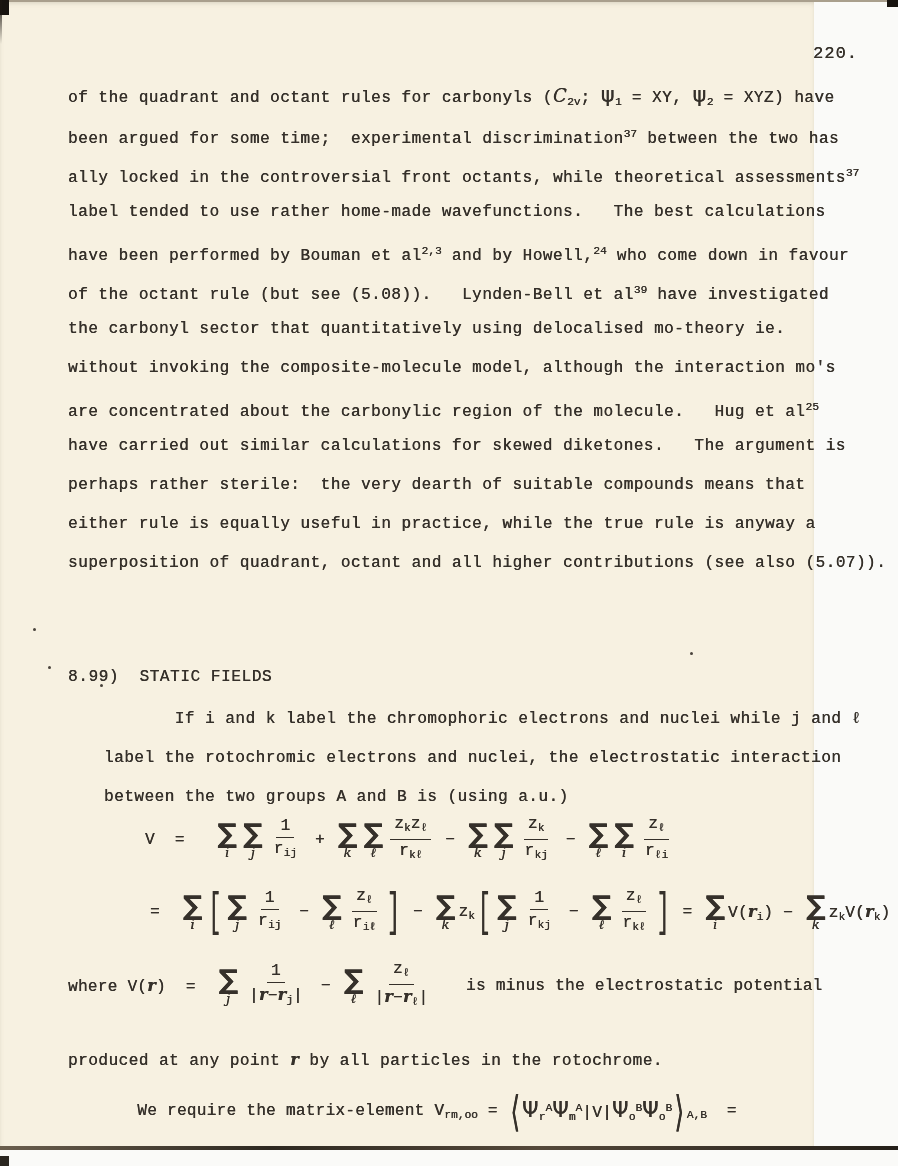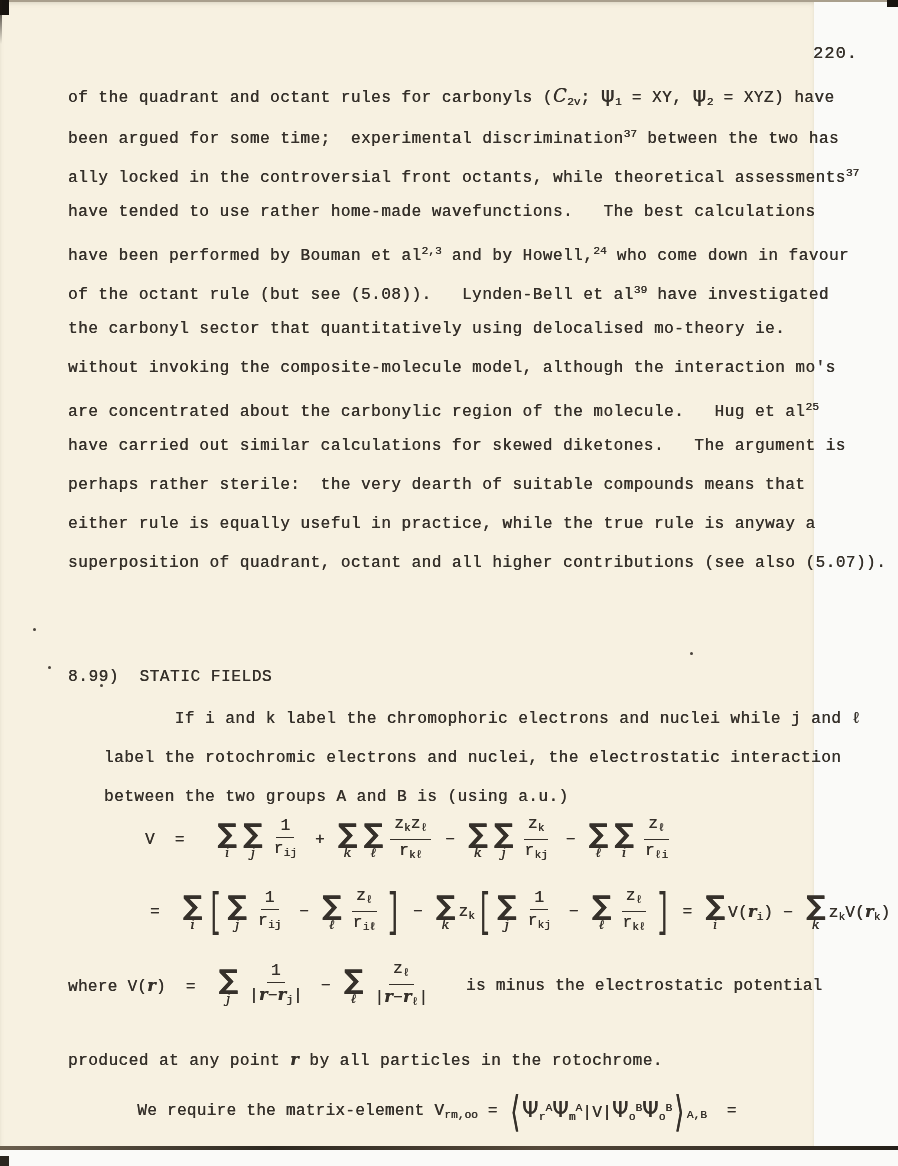--- a/index.html
+++ b/index.html
@@ -69,21 +69,21 @@
 </head>
 <body>
 
 <div class="page">
   <div id="pageno">220.</div>
 
   <div id="para1">
       <div class="tline mono">of the quadrant and octant rules for carbonyls (<i class="sc">C</i><sub>2v</sub>; <span class="hg">ψ</span><sub>1</sub> = XY, <span class="hg">ψ</span><sub>2</sub> = XYZ) have</div>
       <div class="tline mono">been argued for some time;  experimental discrimination<sup>37</sup> between the two has</div>
       <div class="tline mono">ally locked in the controversial front octants, while theoretical assessments<sup>37</sup></div>
-      <div class="tline mono">have tended to use rather home-made wavefunctions.   The best calculations</div>
+      <div class="tline mono">label tended to use rather home-made wavefunctions.   The best calculations</div>
       <div class="tline mono">have been performed by Bouman et al<sup>2,3</sup> and by Howell,<sup>24</sup> who come down in favour</div>
       <div class="tline mono">of the octant rule (but see (5.08)).   Lynden-Bell et al<sup>39</sup> have investigated</div>
       <div class="tline mono">the carbonyl sector that quantitatively using delocalised mo-theory ie.</div>
       <div class="tline mono">without invoking the composite-molecule model, although the interaction mo's</div>
       <div class="tline mono">are concentrated about the carbonylic region of the molecule.   Hug et al<sup>25</sup></div>
       <div class="tline mono">have carried out similar calculations for skewed diketones.   The argument is</div>
       <div class="tline mono">perhaps rather sterile:  the very dearth of suitable compounds means that</div>
       <div class="tline mono">either rule is equally useful in practice, while the true rule is anyway a</div>
       <div class="tline mono">superposition of quadrant, octant and all higher contributions (see also (5.07)).</div>
     </div>

